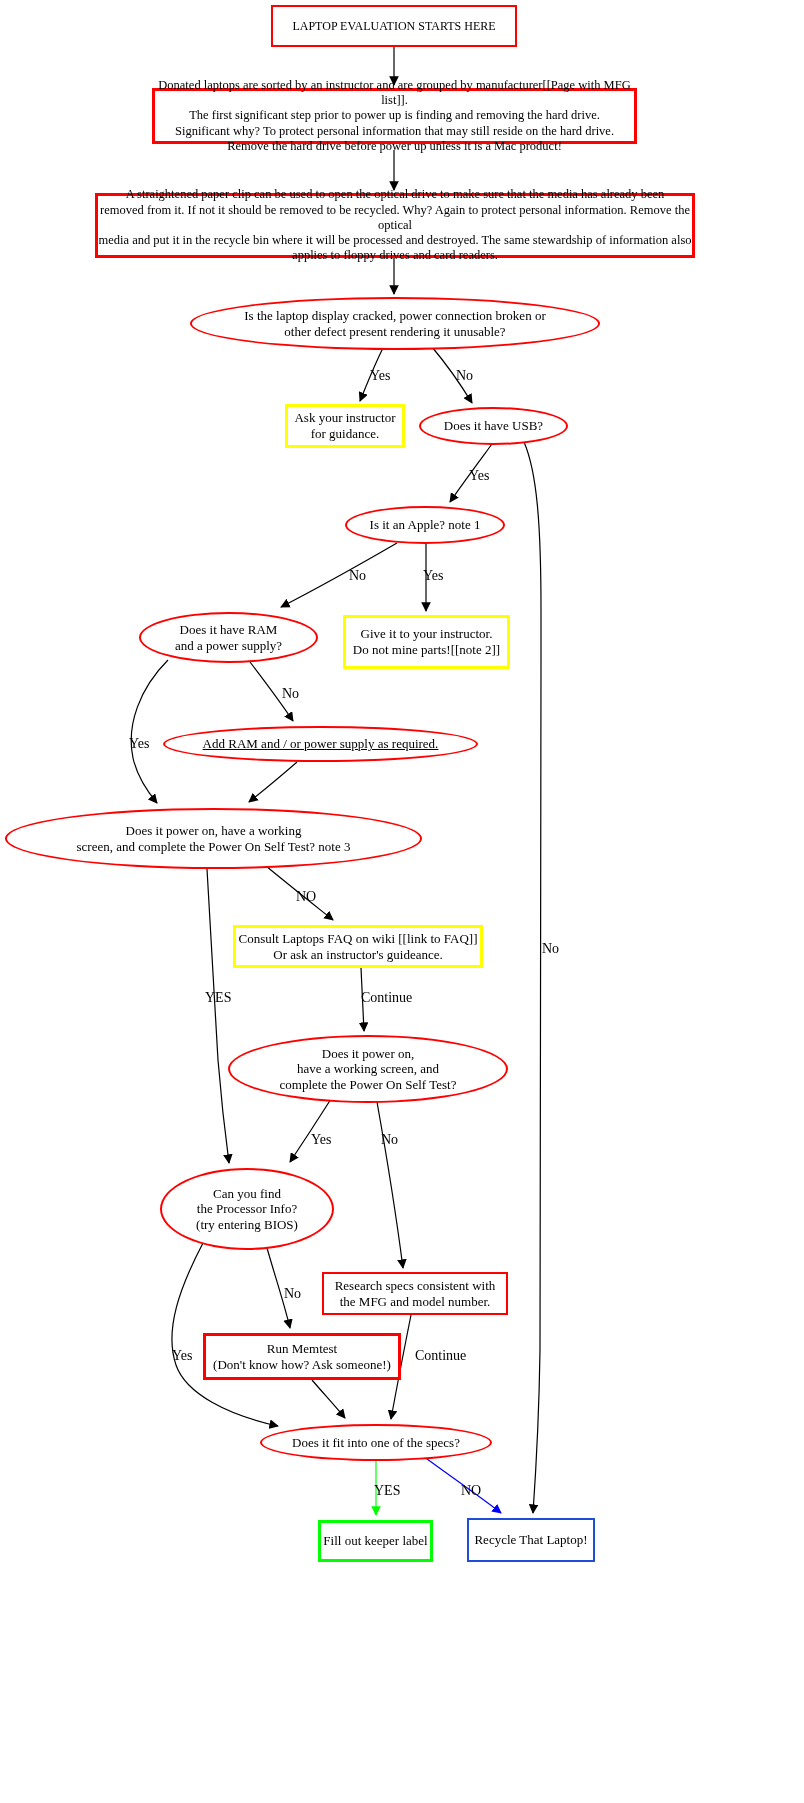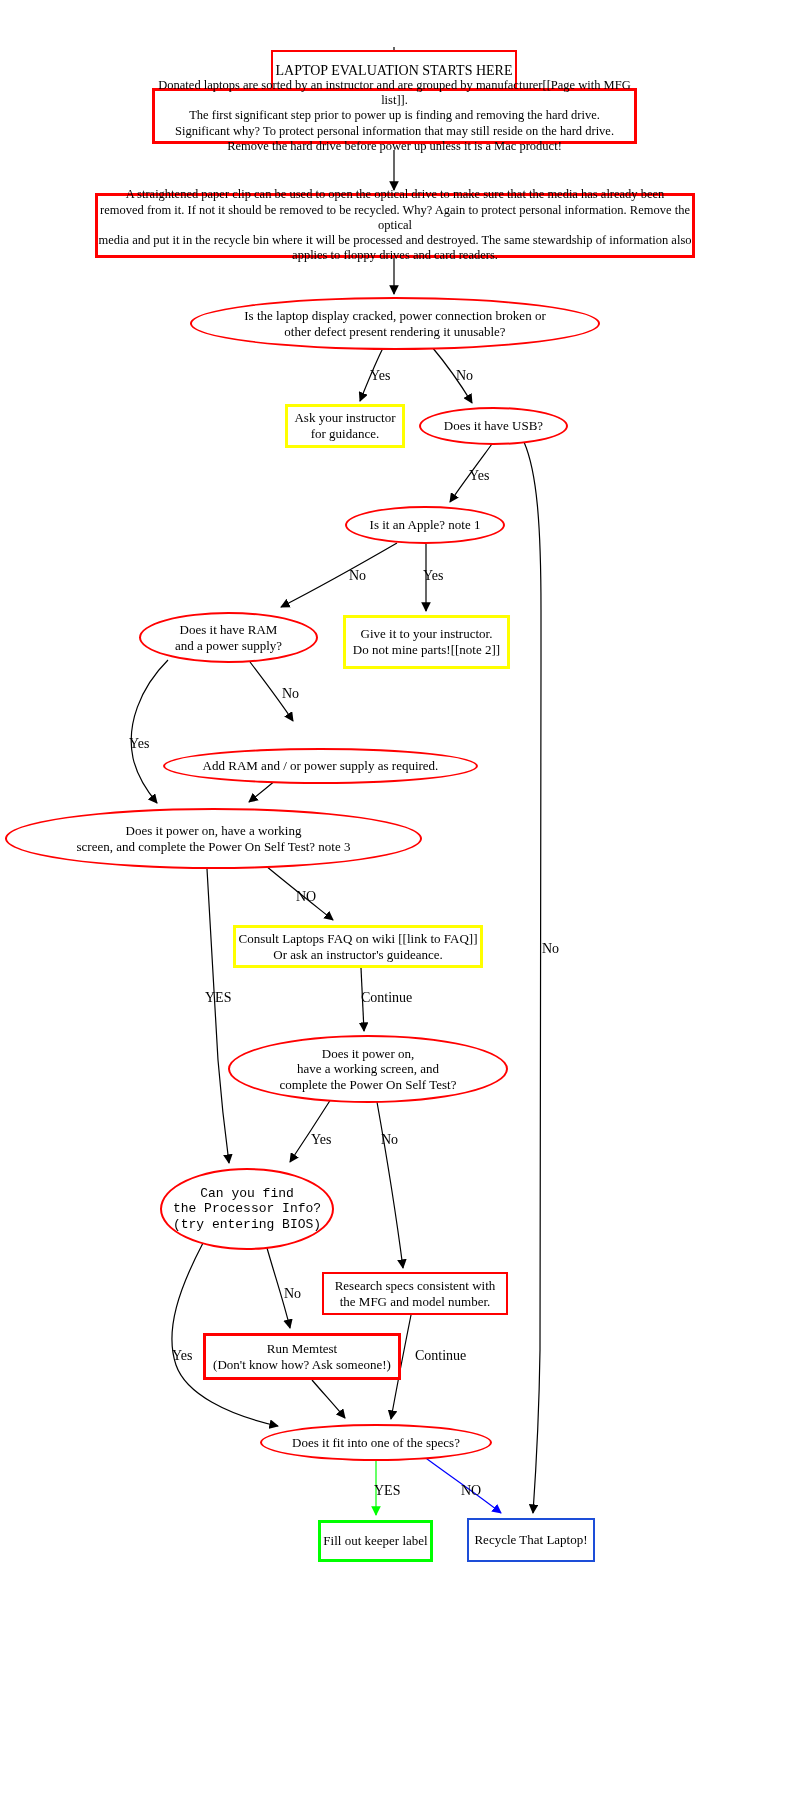--- a/index.html
+++ b/index.html
@@ -30,21 +30,21 @@
     line-height: 1.2;
     white-space: pre-line;
   }
   .ellipse     { border: 2px solid #ff0000; border-radius: 50%; }
   .rect-red    { border: 2px solid #ff0000; }
   .rect-red-bold { border: 3px solid #ff0000; }
   .rect-yellow { border: 3px solid #ffff00; }
   .rect-green  { border: 3px solid #00ff00; }
   .rect-blue   { border: 2px solid #1d4ed8; }
   .small { font-size: 12.5px; line-height: 1.22; }
-  .title { font-size: 14px; margin-top: 45px; }
+  .title { font-size: 12px; }
   .edge-label {
     position: absolute;
     font-size: 14px;
     color: #000000;
     white-space: nowrap;
   }
 </style>
 </head>
 <body>
 
@@ -110,33 +110,33 @@
   <div class="node ellipse" style="left:419px; top:407px; width:149px; height:38px;">Does it have USB?</div>
 
   <div class="node ellipse" style="left:345px; top:506px; width:160px; height:38px;">Is it an Apple? note 1</div>
 
   <div class="node rect-yellow" style="left:343px; top:615px; width:167px; height:54px;">Give it to your instructor.
 Do not mine parts![[note 2]]</div>
 
   <div class="node ellipse" style="left:139px; top:612px; width:179px; height:51px;">Does it have RAM
 and a power supply?</div>
 
-  <div class="node ellipse" style="left:163px; top:748px; width:315px; height:36px;">Add RAM and / or power supply as required.</div>
+  <div class="node ellipse" style="left:163px; top:726px; width:315px; height:36px;text-decoration:underline;">Add RAM and / or power supply as required.</div>
 
   <div class="node ellipse" style="left:5px; top:808px; width:417px; height:61px;">Does it power on, have a working
 screen, and complete the Power On Self Test? note 3</div>
 
   <div class="node ellipse" style="left:228px; top:1035px; width:280px; height:68px;">Does it power on,
 have a working screen, and
 complete the Power On Self Test?</div>
 
   <div class="node rect-yellow" style="left:233px; top:925px; width:250px; height:43px;">Consult Laptops FAQ on wiki [[link to FAQ]]
 Or ask an instructor's guideance.</div>
 
-  <div class="node ellipse" style="left:160px; top:1168px; width:174px; height:82px;font-family:Liberation Mono, monospace;">Can you find
+  <div class="node ellipse" style="left:160px; top:1168px; width:174px; height:82px;">Can you find
 the Processor Info?
 (try entering BIOS)</div>
 
   <div class="node rect-red" style="left:322px; top:1272px; width:186px; height:43px;">Research specs consistent with
 the MFG and model number.</div>
 
   <div class="node rect-red-bold" style="left:203px; top:1333px; width:198px; height:47px;">Run Memtest
 (Don't know how?  Ask someone!)</div>
 
   <div class="node ellipse" style="left:260px; top:1424px; width:232px; height:37px;text-align:right;">Does it fit into one of the specs?</div>

